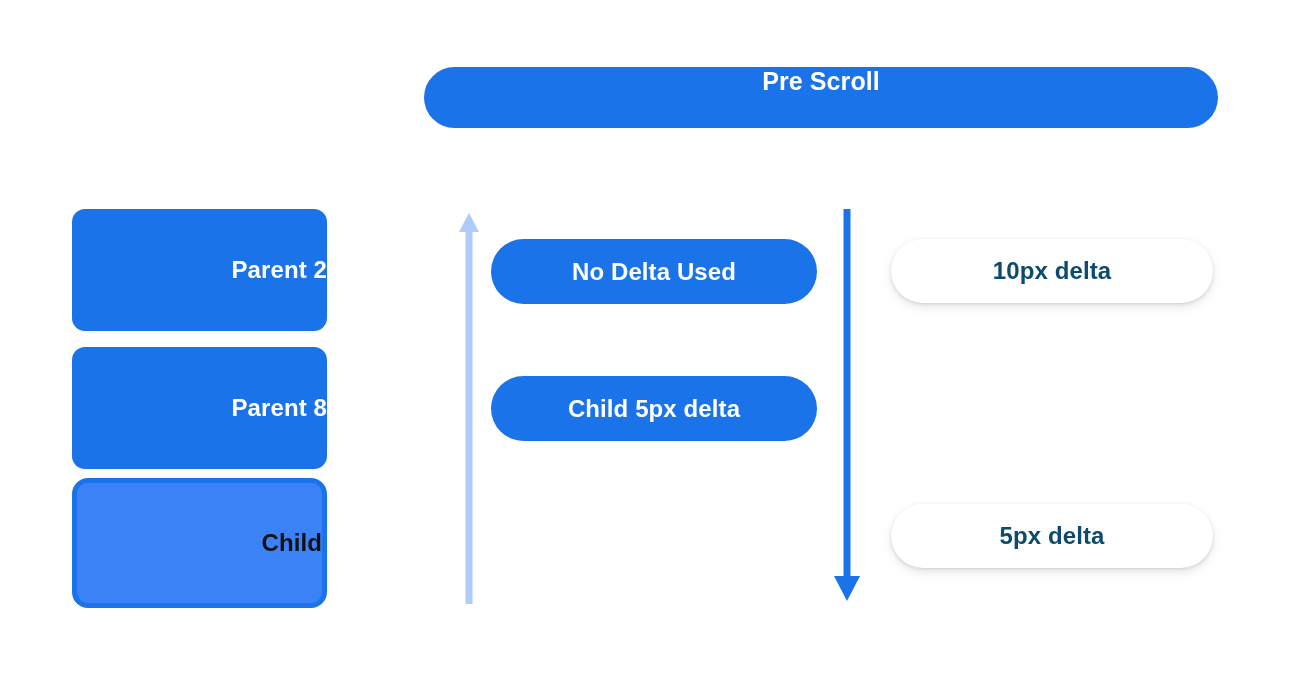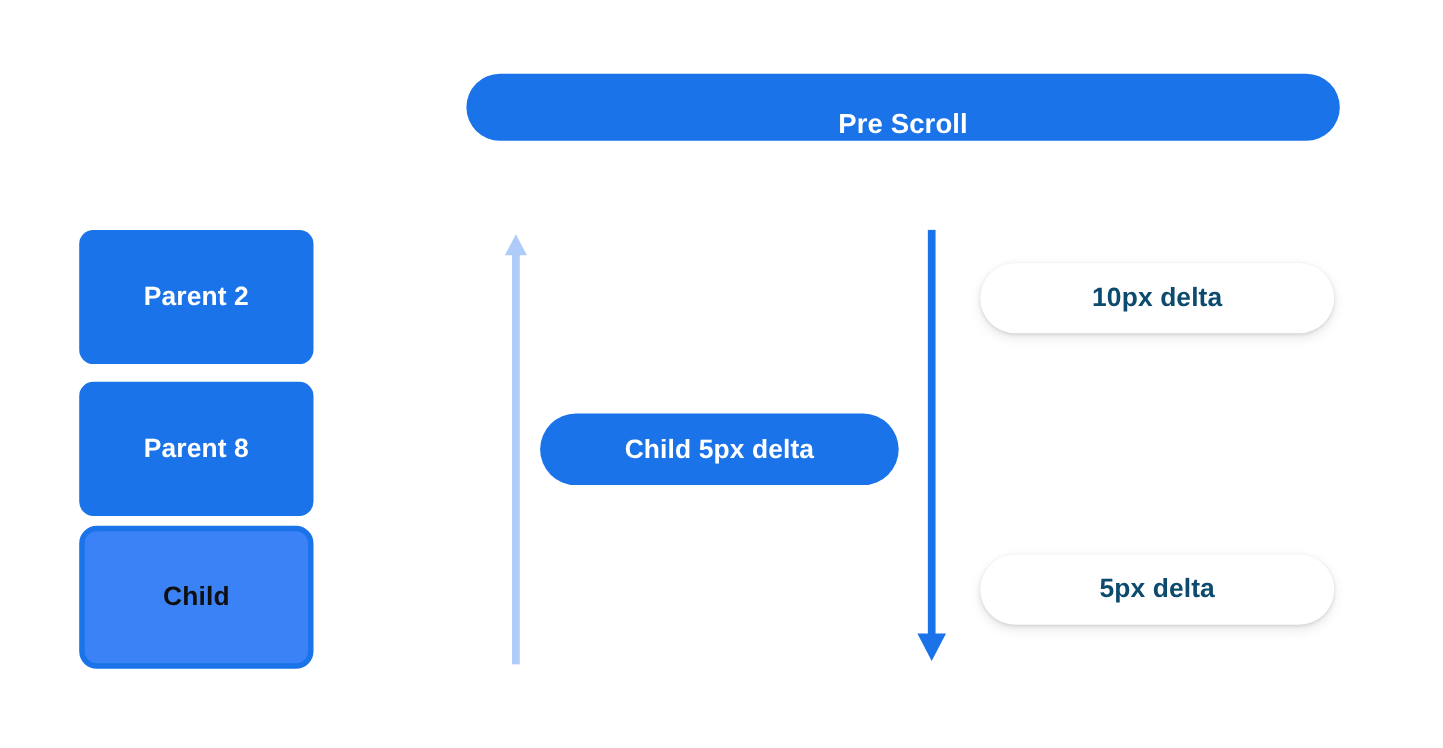--- a/index.html
+++ b/index.html
@@ -24,40 +24,40 @@
   
   .header-pill {
     position: absolute;
     left: 424px;
     top: 67px;
     width: 794px;
     height: 61px;
     background: #1a73e8;
     border-radius: 31px;
     display: flex;
-    align-items: flex-end;
+    align-items: flex-start;
     justify-content: center;
     box-sizing: border-box;
   }
   .header-pill .label {
     color: #ffffff;
     font-size: 25px;
     font-weight: 700;
     letter-spacing: 0.1px;
   }
 
   
   .box {
     position: absolute;
     left: 72px;
-    width: 213px;
+    width: 255px;
     box-sizing: border-box;
     display: flex;
     align-items: center;
-    justify-content: center;
+    justify-content: flex-end;
     border-radius: 13px;
   }
   .box.filled {
     background: #1a73e8;
     height: 122px;
   }
   .box.filled .label {
     color: #ffffff;
     font-size: 24px;
     font-weight: 700;
@@ -160,20 +160,23 @@
     </svg>
   </div>
 
   <div id="arrow-down-wrap" class="arrow-svg">
     <svg width="38" height="400" viewBox="0 0 38 400" xmlns="http://www.w3.org/2000/svg">
       <rect x="15.5" y="4" width="7" height="368" fill="#1a73e8"></rect>
       <polygon points="19,396 32,371 6,371" fill="#1a73e8"></polygon>
     </svg>
   </div>
 
+  <div id="pill-no-delta" class="center-pill">
+    <span class="label">No Delta Used</span>
+  </div>
 
   <div id="pill-used-delta" class="center-pill">
     <span class="label">Child 5px delta</span>
   </div>
 
   <div id="pill-10px" class="right-pill">
     <span class="label">10px delta</span>
   </div>
 
   <div id="pill-5px" class="right-pill">

